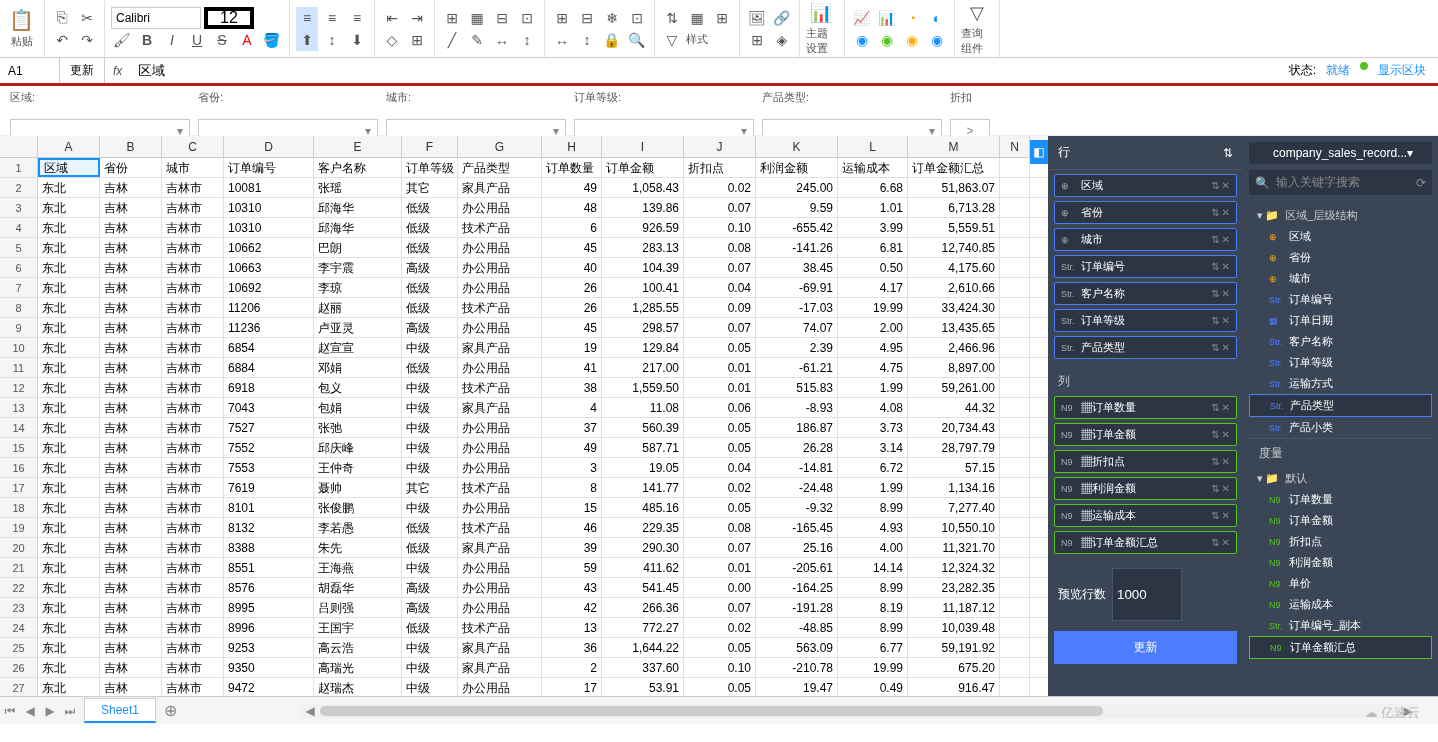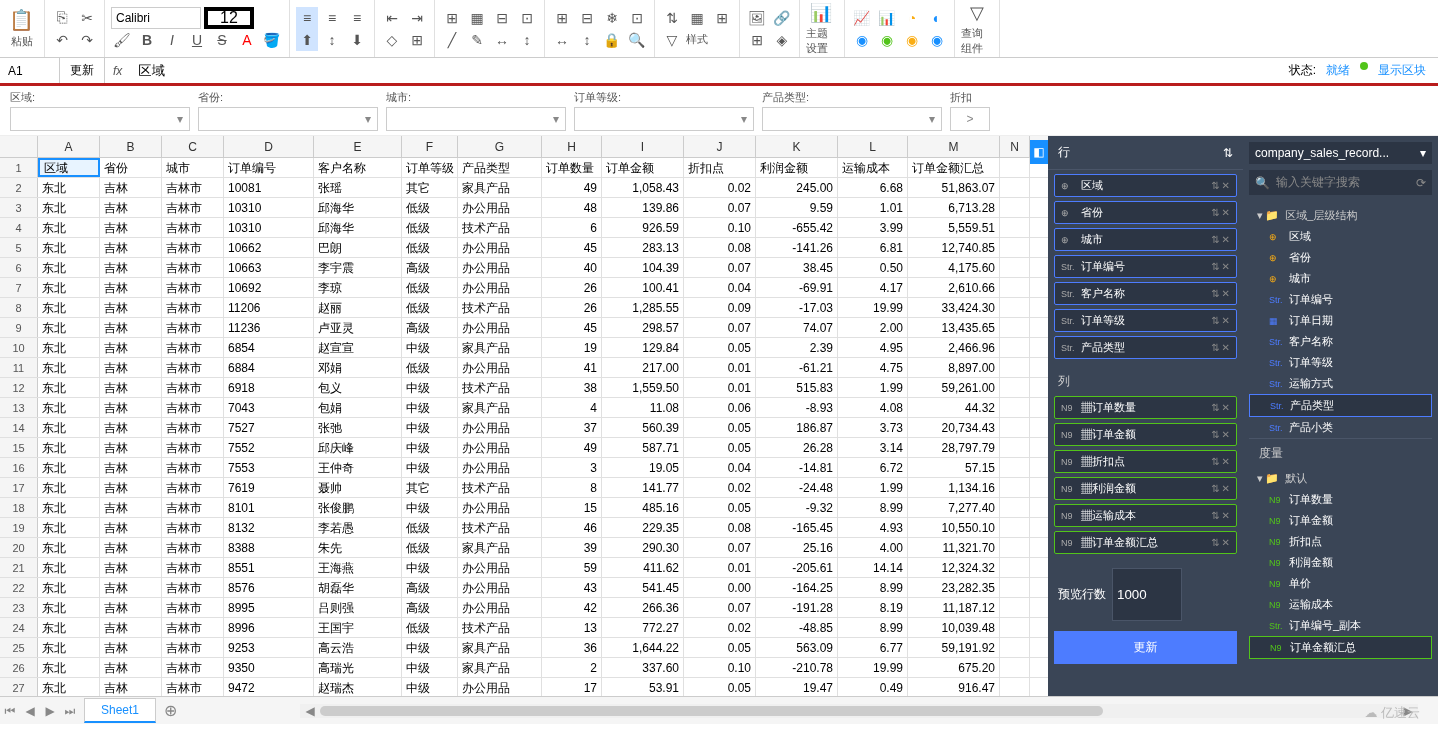--- a/index.html
+++ b/index.html
@@ -23,21 +23,21 @@
 .cell-ref { width: 60px; padding: 0 8px; border-right: 1px solid #ccc; height: 100%; display: flex; align-items: center; }
 .update-btn { padding: 0 10px; border-right: 1px solid #ccc; height: 100%; display: flex; align-items: center; cursor: pointer; }
 .fx-label { padding: 0 8px; font-style: italic; color: #555; }
 .formula-input { flex: 1; padding: 0 8px; border: none; outline: none; }
 .status-area { display: flex; gap: 10px; padding: 0 12px; font-size: 12px; }
 .status-dot { width: 8px; height: 8px; border-radius: 50%; background: #52c41a; display: inline-block; }
 .status-link { color: #1890ff; cursor: pointer; }
 
 
 .filter-bar { height: 50px; display: flex; align-items: flex-start; padding: 4px 10px; gap: 8px; background: #fff; border-bottom: 1px solid #eee; }
-.filter-item { display: flex; flex-direction: column; gap: 2px; }
+.filter-item { display: flex; flex-direction: column; gap: 14px; }
 .filter-label { font-size: 11px; color: #555; }
 .filter-select { width: 180px; height: 24px; border: 1px solid #ccc; background: #fff; cursor: pointer; display: flex; align-items: center; justify-content: flex-end; padding-right: 6px; color: #888; }
 .filter-select.narrow { width: 40px; padding: 0 4px; justify-content: center; }
 
 
 .main { display: flex; height: 560px; }
 .grid-area { flex: 1; display: flex; flex-direction: column; overflow: hidden; }
 
 
 .col-headers { display: flex; background: #f5f5f5; border-bottom: 1px solid #ccc; height: 22px; }
@@ -62,21 +62,21 @@
 .field-pill-icon { width: 16px; font-size: 9px; color: #aaa; margin-right: 4px; }
 .field-pill-label { flex: 1; }
 .field-pill-actions { display: flex; gap: 2px; color: #888; font-size: 10px; }
 .panel-label { padding: 6px 10px 2px; color: #ccc; font-size: 12px; }
 .filter-drop { margin: 6px; padding: 8px; background: #2c3544; text-align: center; color: #888; font-size: 11px; border: 1px dashed #4a5568; }
 .preview-row { display: flex; align-items: center; padding: 6px 10px; gap: 6px; }
 .preview-input { width: 70px; background: #2c3544; border: 1px solid #4a5568; color: #fff; padding: 18px 4px; }
 .update-main { margin: 4px 6px; padding: 8px; background: #4d7cff; text-align: center; cursor: pointer; color: #fff; }
 
 .panel-data { width: 195px; background: #3a4556; color: #fff; display: flex; flex-direction: column; font-size: 12px; }
-.data-select { padding: 4px 6px; background: #2c3544; margin: 6px; display: flex; align-items: flex-start; justify-content: space-between; cursor: pointer; }
+.data-select { padding: 4px 24px; background: #2c3544; margin: 6px; display: flex; align-items: flex-start; justify-content: space-between; cursor: pointer; }
 .search-box { margin: 0 6px 6px; padding: 4px 6px; background: #2c3544; display: flex; align-items: center; gap: 6px; color: #888; }
 .tree { padding: 4px 6px; overflow: auto; flex: 1; }
 .tree-item { padding: 3px 4px 3px 20px; display: flex; align-items: center; gap: 6px; cursor: pointer; font-size: 11px; }
 .tree-item.selected { background: #2c3544; border: 1px solid #4d7cff; }
 .tree-item.selected-green { background: #2c3544; border: 1px solid #52c41a; }
 .tree-item.group { padding-left: 8px; color: #ccc; }
 .tree-icon { width: 14px; font-size: 9px; color: #888; }
 .tree-icon.geo { color: #faad14; }
 .tree-icon.num { color: #52c41a; }
 .tree-icon.str { color: #4d7cff; }

